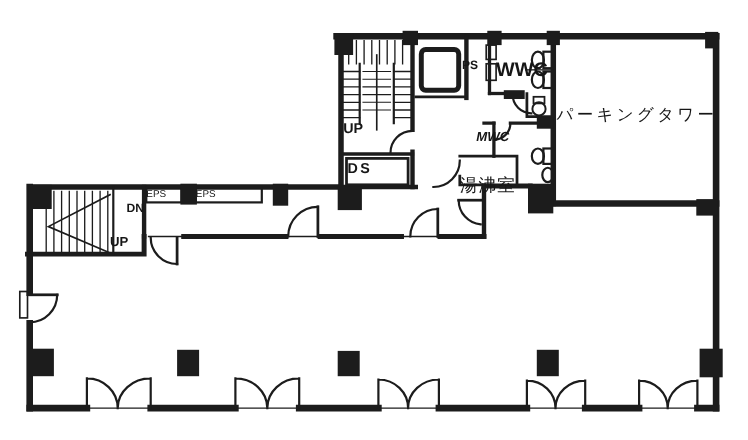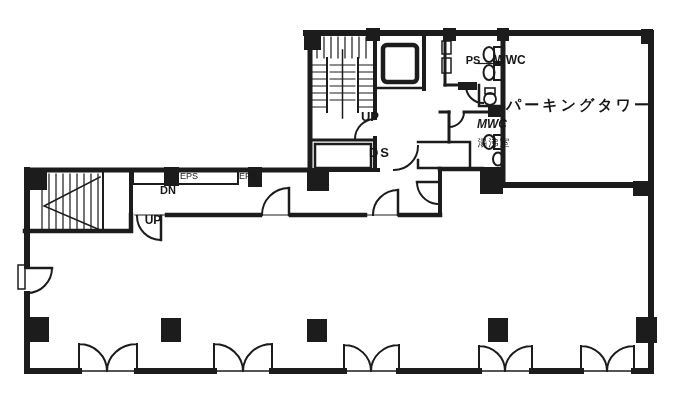--- a/index.html
+++ b/index.html
@@ -1,32 +1,32 @@
 <!DOCTYPE html>
 <html><head>
 <meta charset="utf-8">
 <style>
   html,body{margin:0;padding:0;background:#e8e8e8;}
   .stage{width:680px;height:400px;position:relative;background:#ffffff;overflow:hidden;
          font-family:"Liberation Sans","DejaVu Sans",sans-serif;}
   .plan-svg{position:absolute;left:0;top:0;}
   .lbl{position:absolute;color:#161616;white-space:nowrap;line-height:1;
        font-family:"Liberation Sans","DejaVu Sans",sans-serif;}
-  .lbl.c{text-align:center;margin-left:40px;}
+  .lbl.c{}
   .dn{left:100px;top:185px;width:26px;font-size:11px;font-weight:bold;padding-left:15px;}
   .upL{left:100px;top:214px;width:26px;font-size:12px;font-weight:bold;}
   .eps1{left:133px;top:172px;width:32px;font-size:9px;}
   .eps2{left:178px;top:172px;width:60px;font-size:9px;}
   .upC{left:312px;top:110px;width:36px;font-size:13px;font-weight:bold;}
   .ds{left:316px;top:146px;width:48px;font-size:13px;font-weight:bold;letter-spacing:2px;}
   .ps{left:420px;top:55px;width:26px;font-size:11px;font-weight:bold;}
-  .wwc{left:451px;top:54px;width:38px;font-size:12px;font-weight:bold;}
+  .wwc{left:451px;top:54px;width:38px;font-size:18px;font-weight:bold;}
   .mwc{left:433px;top:118px;width:38px;font-size:12px;font-weight:bold;font-style:italic;}
-  .yuw{left:418px;top:138px;width:72px;font-size:10px;letter-spacing:1px;}
-  .pkt{left:506px;top:97px;width:145px;font-size:15px;font-weight:700;letter-spacing:3px;}
+  .yuw{left:418px;top:162px;width:72px;font-size:16px;letter-spacing:1px;}
+  .pkt{left:506px;top:97px;width:145px;font-size:15px;font-weight:400;letter-spacing:3px;}
   .wm{left:283px;top:164px;font-size:31px;font-weight:bold;color:rgba(138,138,138,0.85);
       letter-spacing:1px;}
 </style>
 </head>
 <body>
 
 <div class="stage">
 
   <svg class="plan-svg" width="680" height="400" viewBox="0 0 680 400" fill="none" stroke="#1c1c1c" stroke-linecap="square">
 

